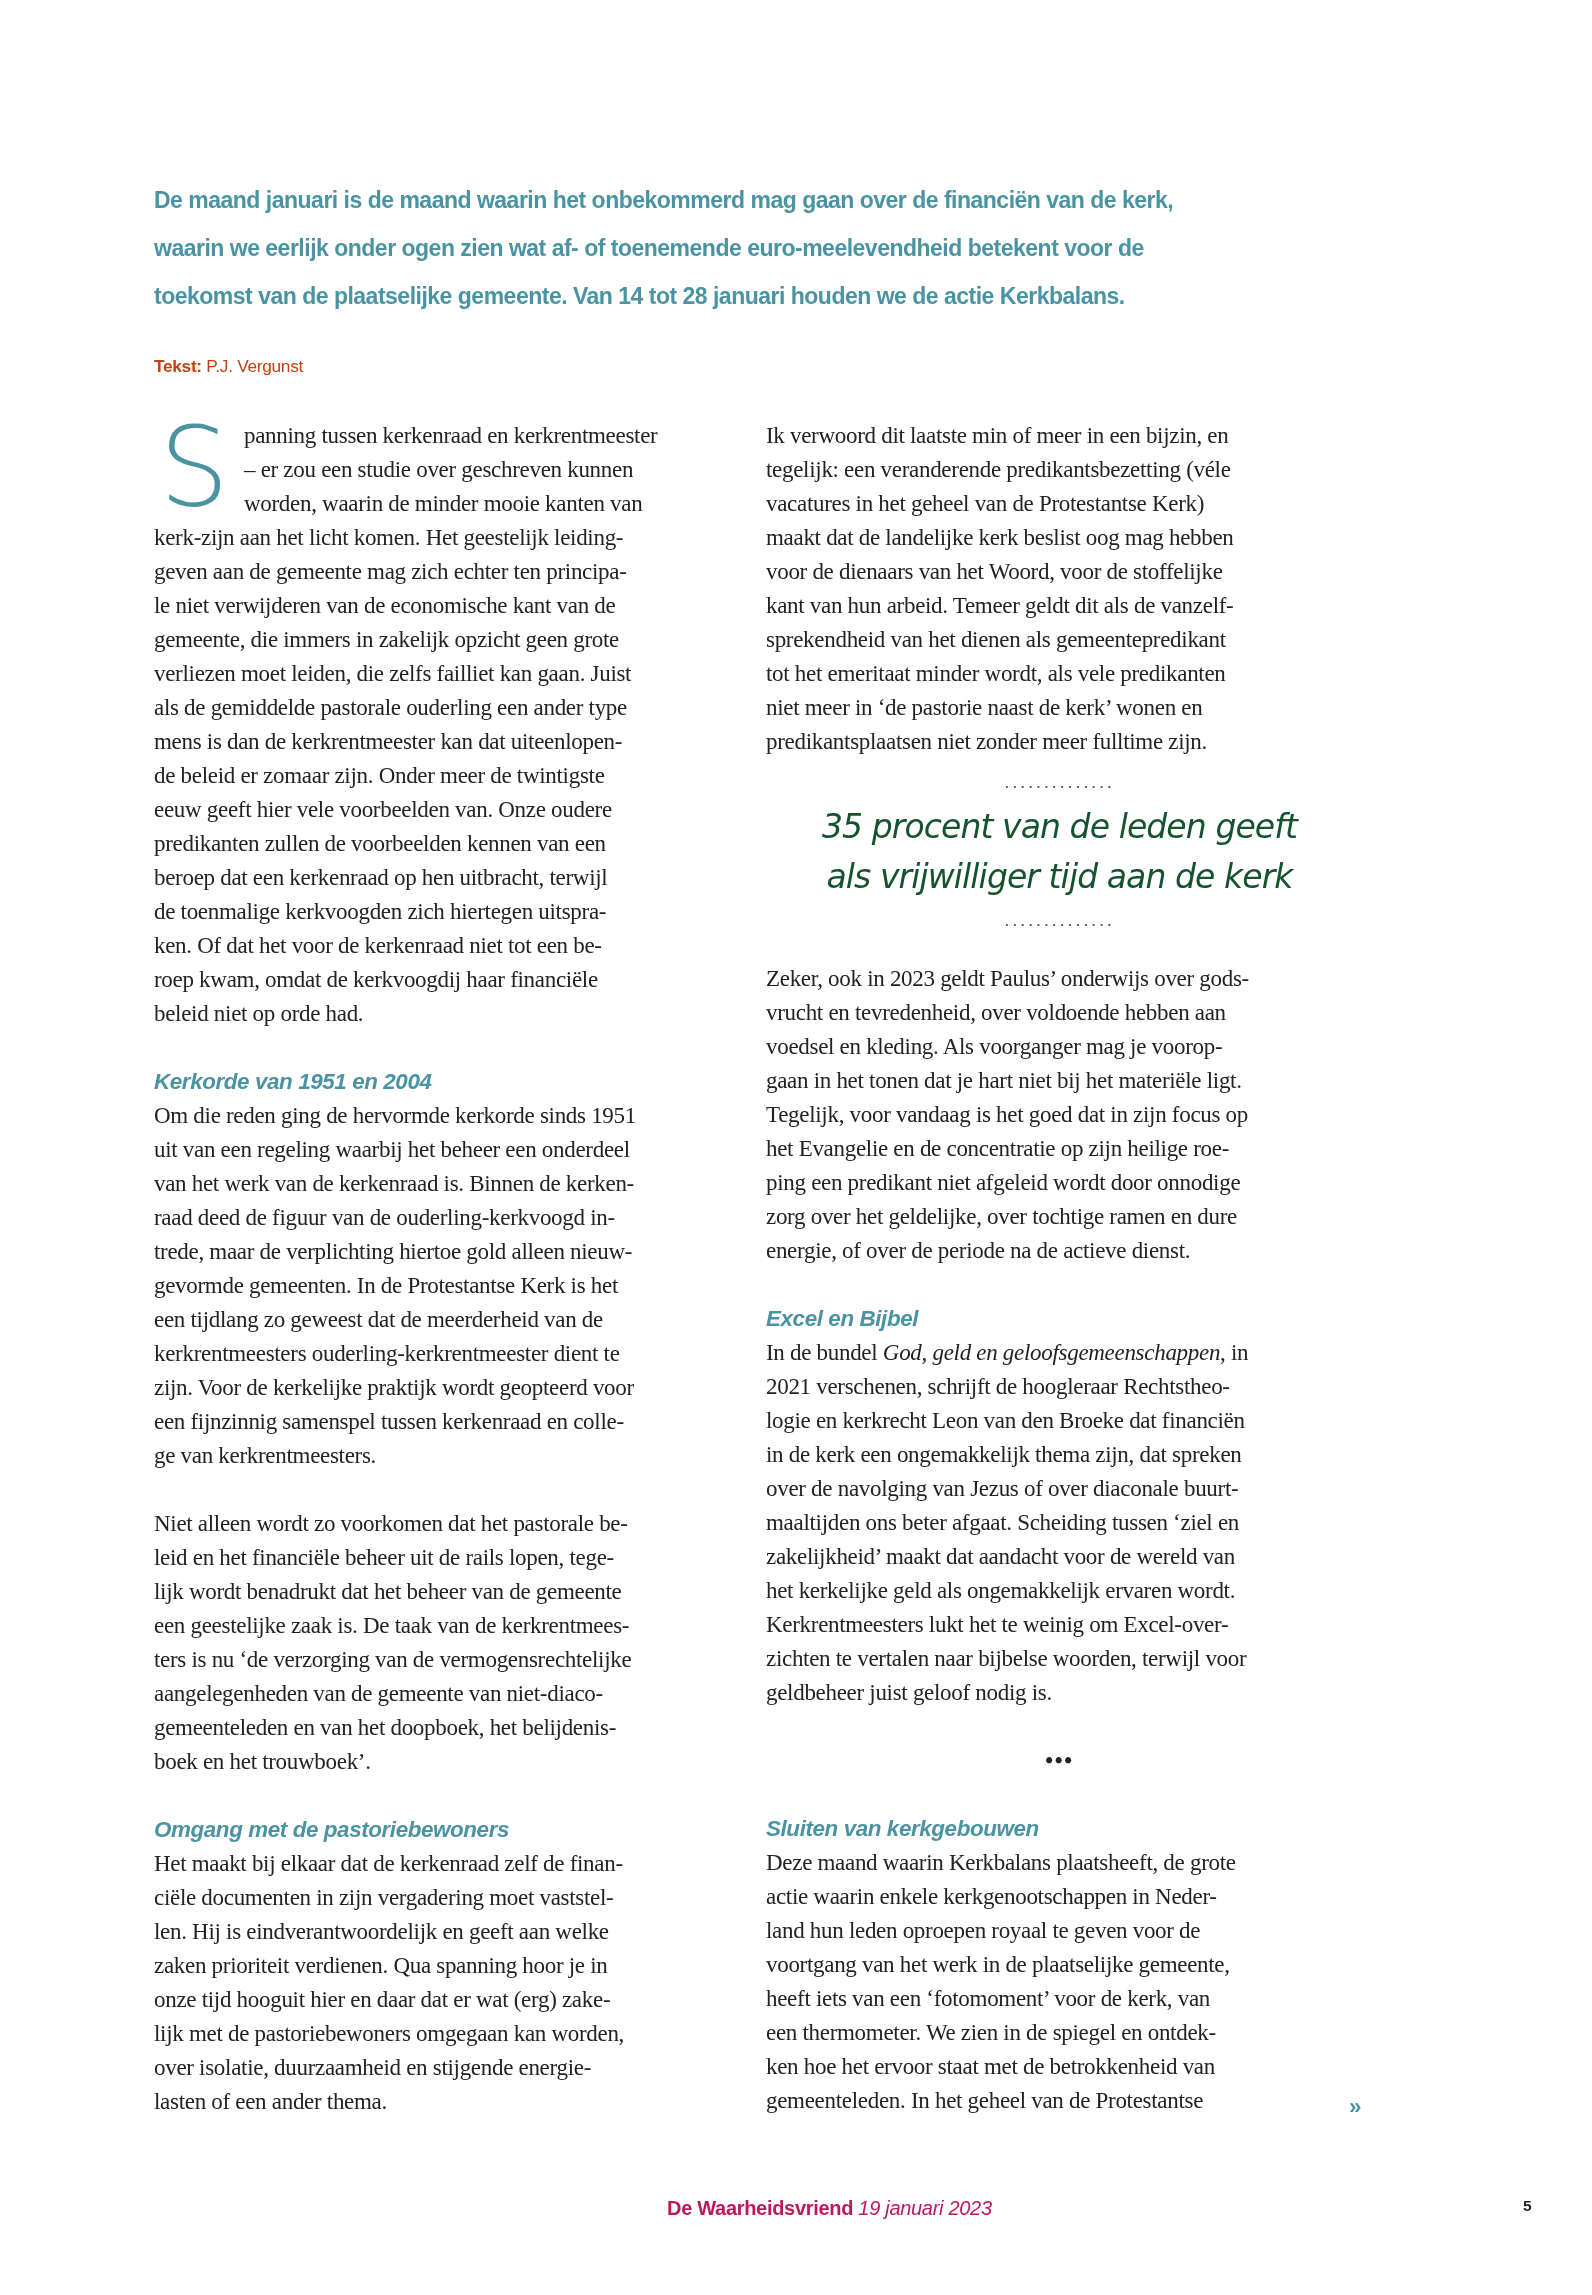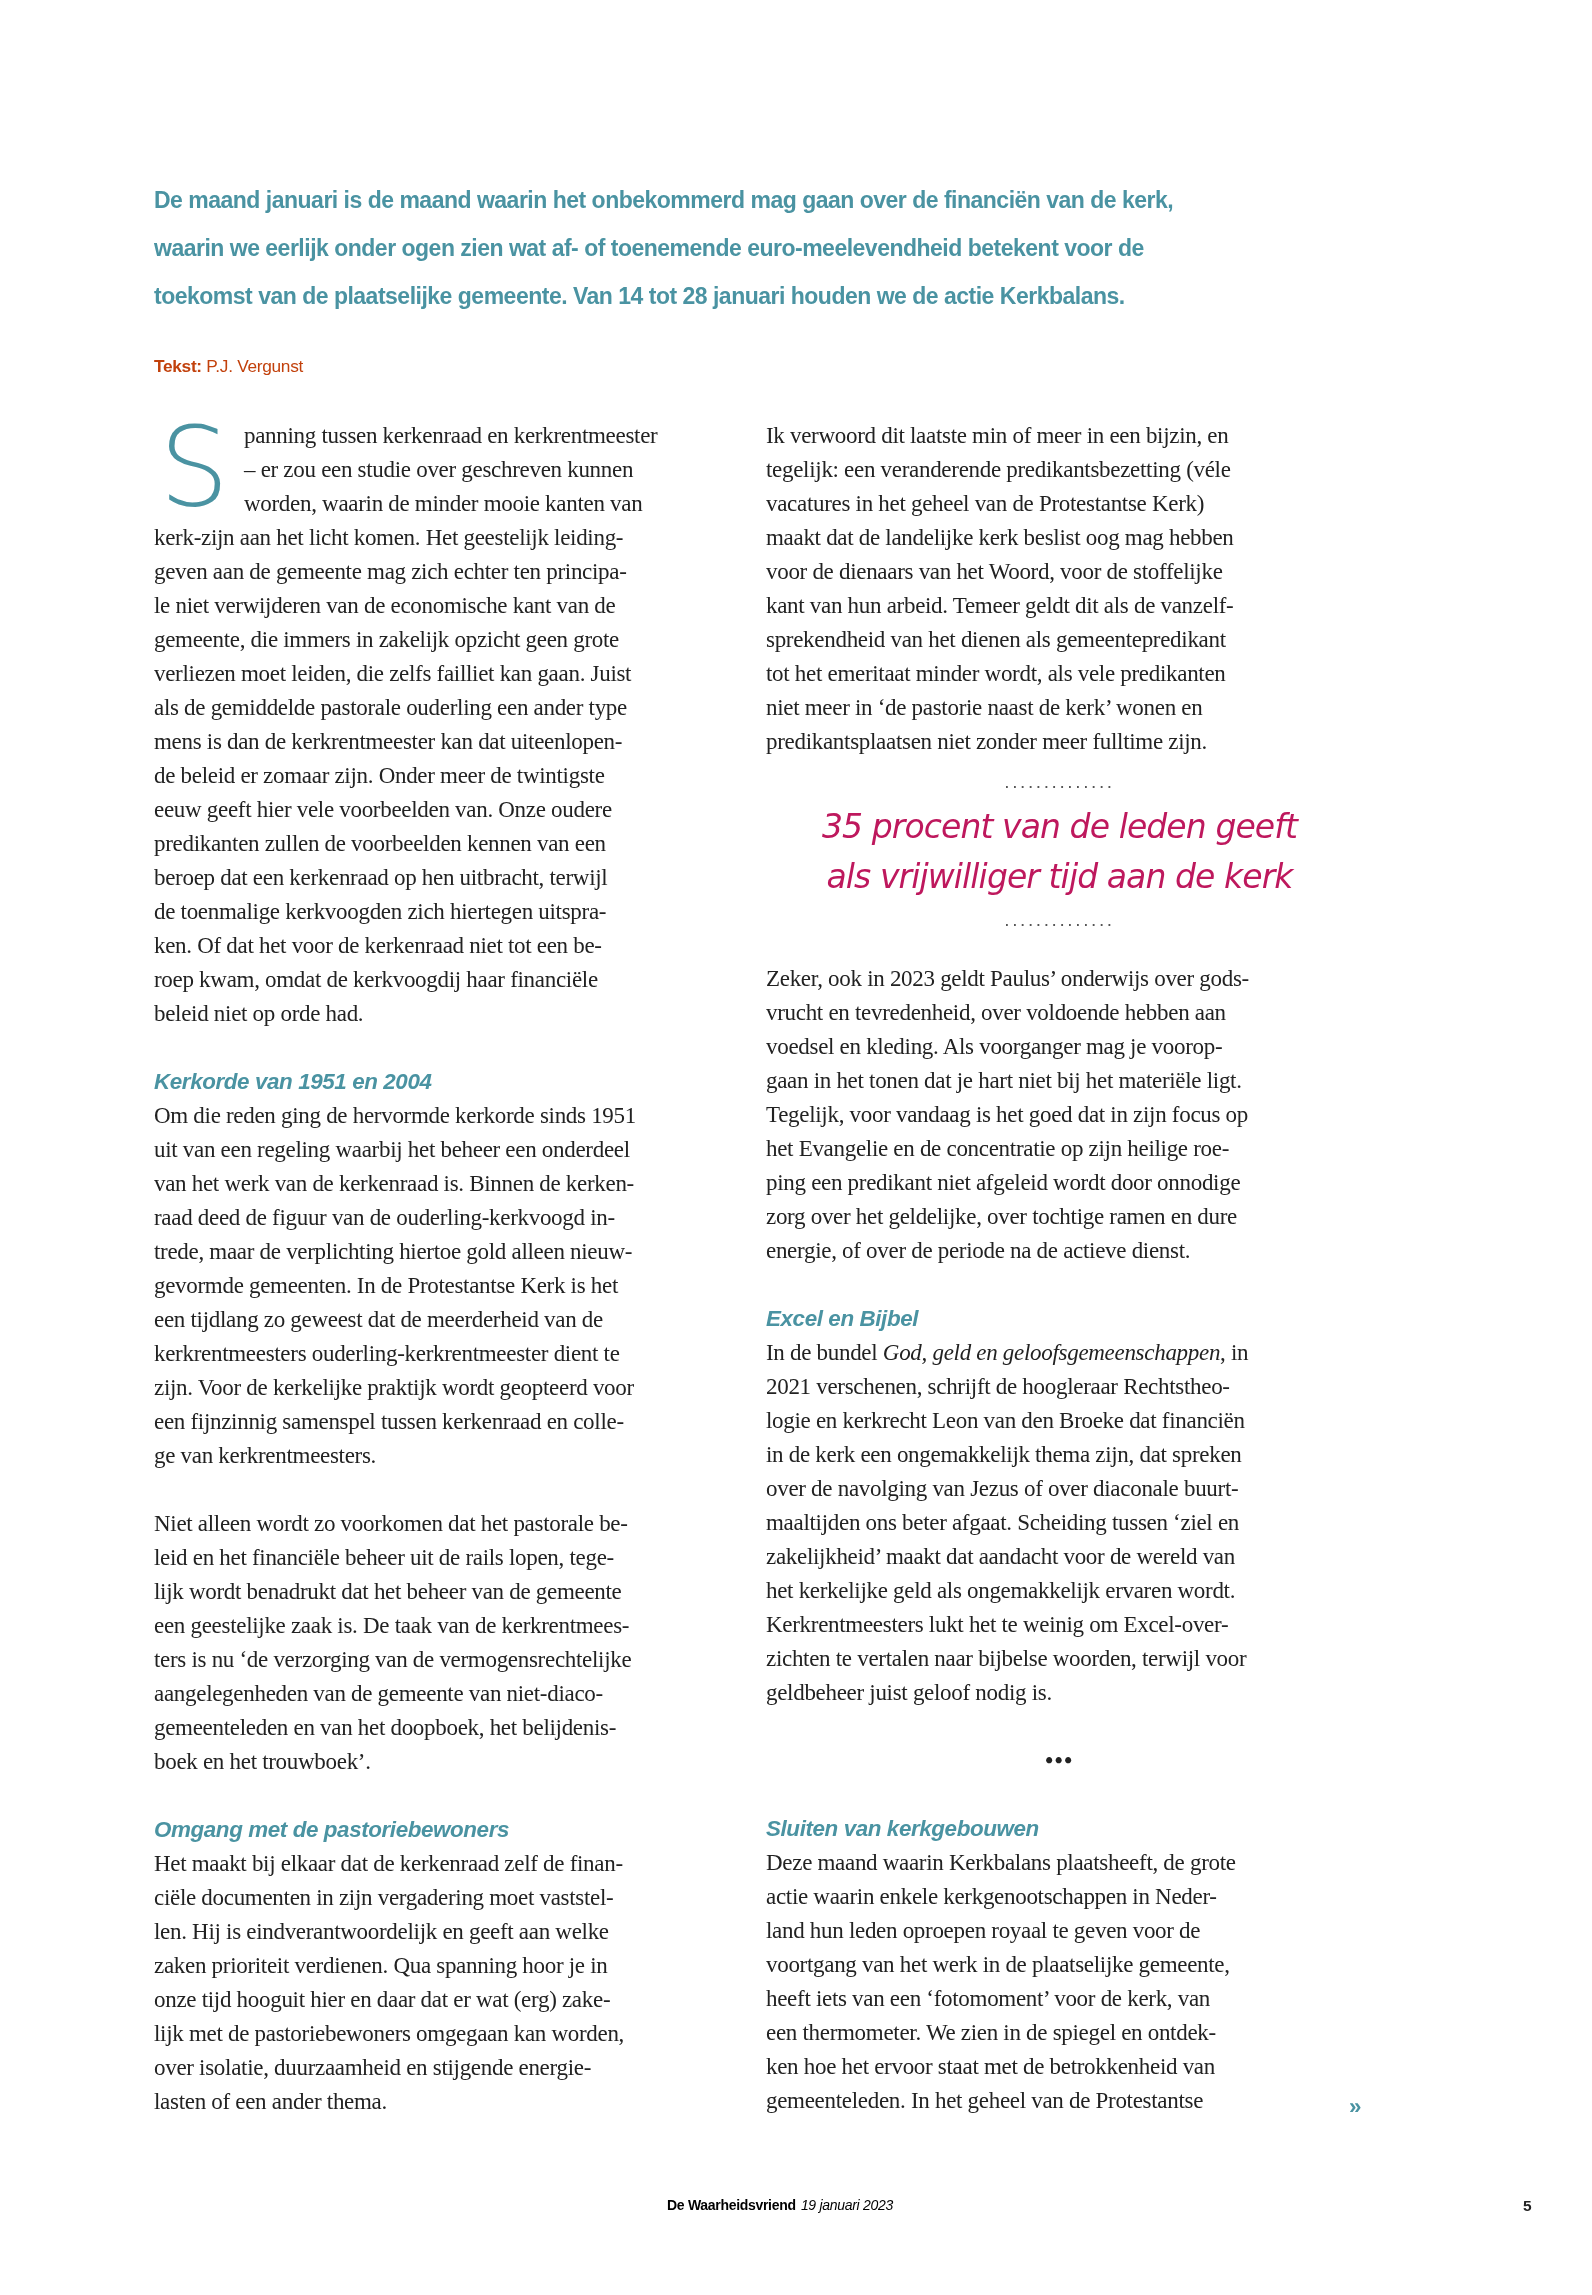--- a/index.html
+++ b/index.html
@@ -28,30 +28,30 @@
   .dropcap-line { position:relative; padding-left:90px; }
   .dropcap {
     position:absolute; left:5.2px; top:0px;
     font-family:"DejaVu Sans", sans-serif; font-weight:200; font-size:110px; line-height:97px;
     color:#4a93a2;
   }
   .pullquote { text-align:center; margin:12px 0 5.2px 0; width:587px; }
   .dots { font-family:"Liberation Sans", sans-serif; color:#555; font-size:19px; letter-spacing:2.6px; line-height:21px; height:21px; }
   .pq-text {
     font-family:"DejaVu Sans", sans-serif; font-style:italic; font-weight:200;
-    color:#be185d; font-size:33px; line-height:50px; letter-spacing:-0.9px; margin:10.4px 0 7px 0;text-align:center;
+    color:#14532d; font-size:33px; line-height:50px; letter-spacing:-0.9px; margin:10.4px 0 7px 0;text-align:center;
   }
   .sep-dots { text-align:center; font-size:22.4px; color:#222; letter-spacing:1.7px; line-height:34px; height:34px; width:587px; font-weight:bold; }
   .cont-arrow {
     position:absolute; left:1349px; top:2094px;
     font-family:"Liberation Sans", sans-serif; font-weight:bold; color:#4a93a2; font-size:22.4px;
   }
   .footer-title {
     position:absolute; left:667px; top:2197px;
-    font-family:"Liberation Sans", sans-serif; font-size:14px; color:#000000; letter-spacing:-0.3px;
+    font-family:"Liberation Sans", sans-serif; font-size:20px; color:#be185d; letter-spacing:-0.3px;
   }
   .footer-title .name { font-weight:bold; }
   .footer-title .date { font-style:italic; margin-left:5.2px; }
   .page-number {
     position:absolute; left:1523px; top:2197px;
     font-family:"Liberation Sans", sans-serif; font-weight:bold; font-size:15.5px; color:#222;
   }
   i.em { font-style:italic;margin-top:21px; }
 </style>
 </head>

